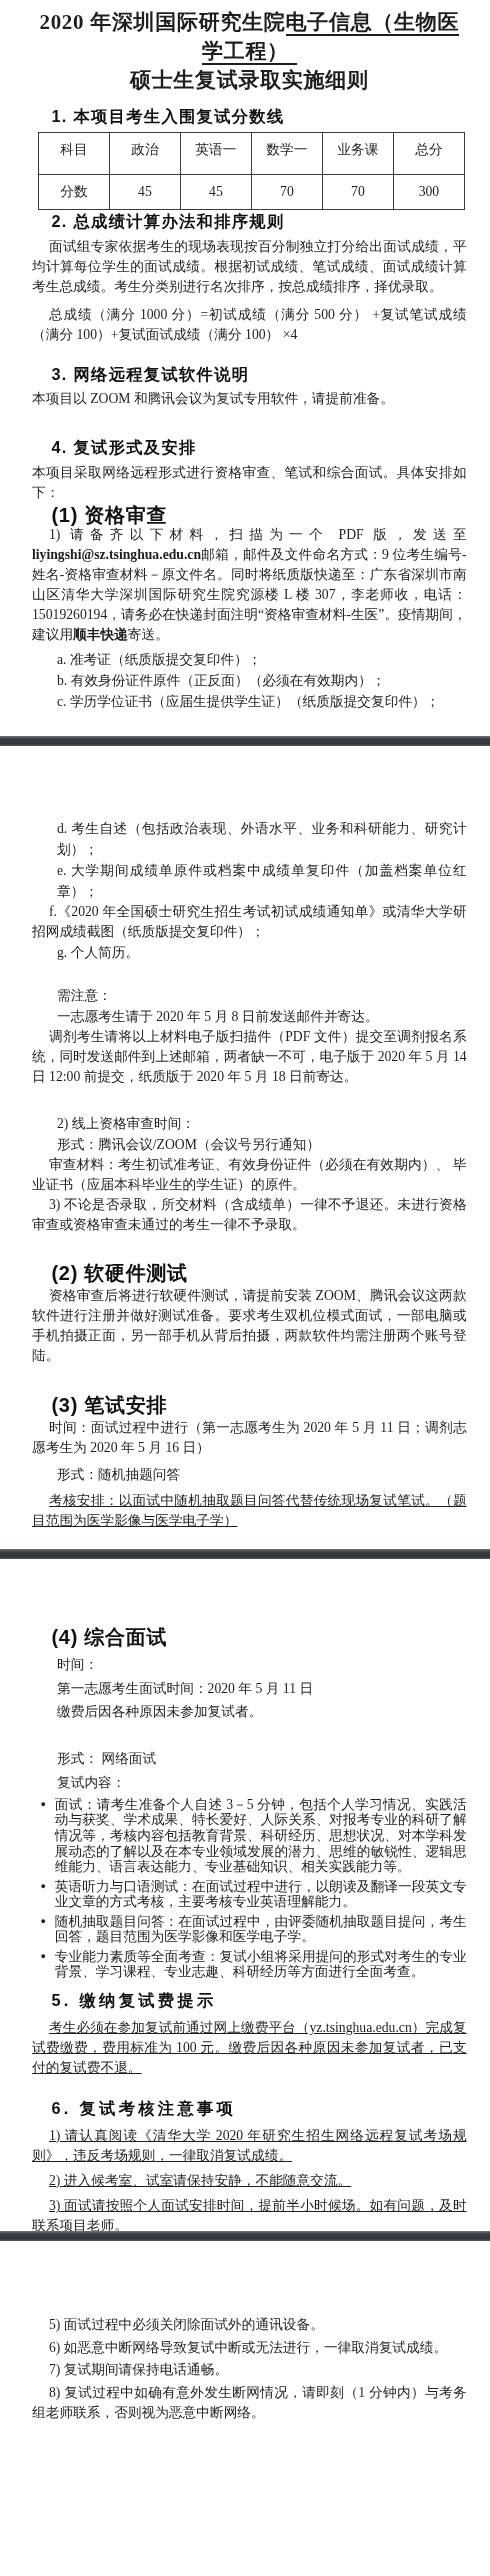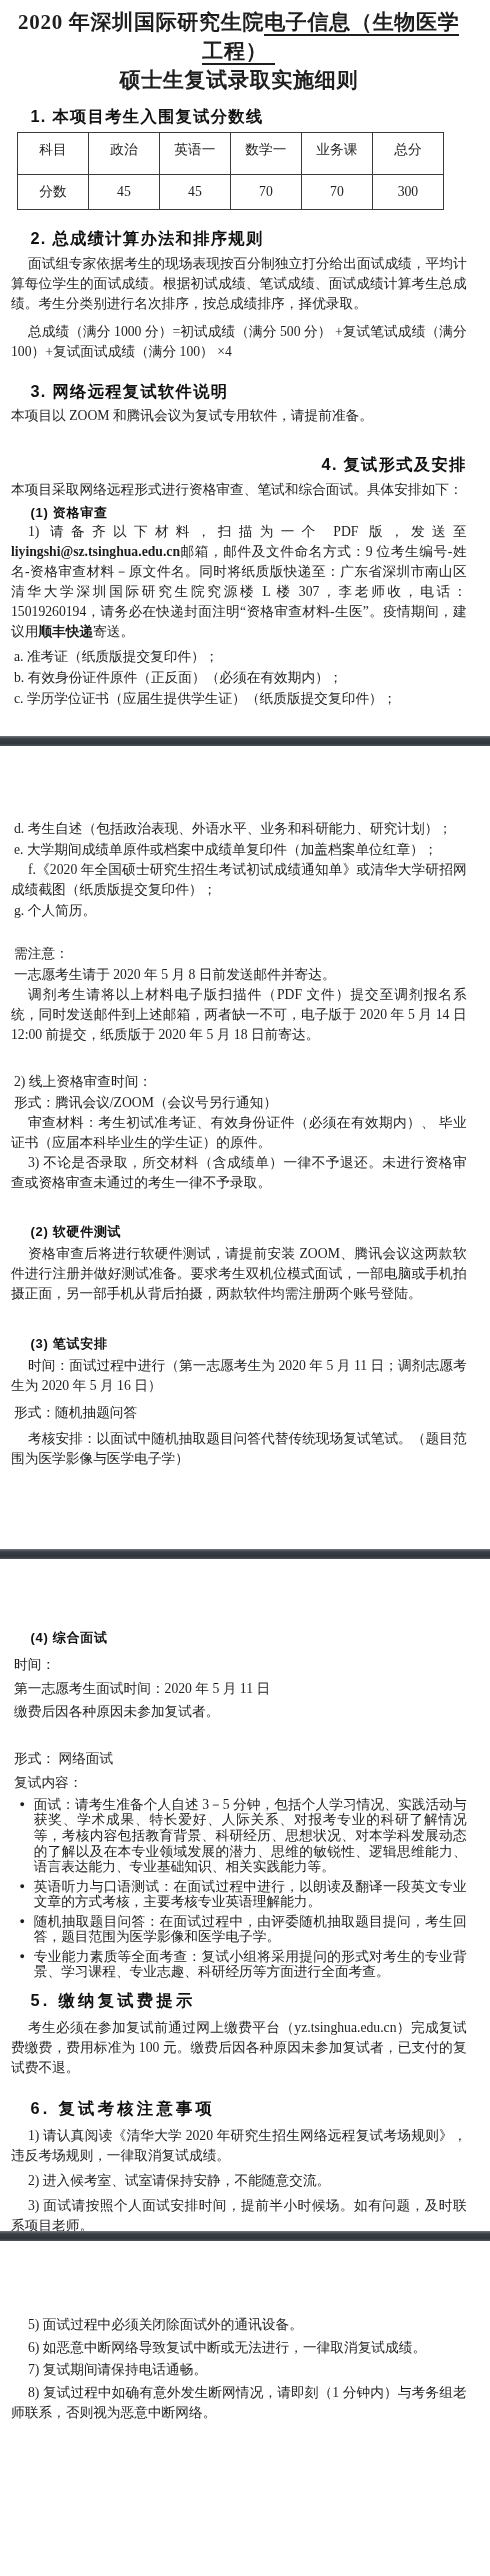--- a/index.html
+++ b/index.html
@@ -4,21 +4,21 @@
 <style>
   html, body { margin: 0; padding: 0; background: #ffffff; }
   body {
     width: 490px;
     font-family: "Liberation Serif", "DejaVu Serif", serif;
     color: #1e1e1e;
   }
   .page {
     box-sizing: border-box;
     overflow: hidden;
-    padding-left: 11px;
+    padding-left: 32px;
     padding-right: 23.4px;
     background: #ffffff;
   }
   .page-1 { height: 736px; padding-top: 7.8px; }
   .page-2 { height: 803px; padding-top: 72px; }
   .page-3 { height: 672px; padding-top: 69px; }
   .page-4 { height: 203px;  padding-top: 74px; }
   .separator {
     height: 9.8px;
     background: linear-gradient(180deg, #70767b 0%, #3a4046 28%, #2e343a 72%, #4d5358 100%);
@@ -42,35 +42,35 @@
     font-size: 16.3px;
     font-weight: bold;
     line-height: 23.4px;
     letter-spacing: 1.3px;
     margin: 0 0 0 19.5px;
     color: #111;
   }
   .sec-h.wide { letter-spacing: 3.3px; }
   .sub-h {
     font-family: "Liberation Sans", "DejaVu Sans", sans-serif;
-    font-size: 13px;
+    font-size: 20px;
     font-weight: bold;
     line-height: 19.5px;
     letter-spacing: 0.7px;
     margin: 0 0 0 19.5px;
     color: #111;
   }
   .p {
     font-size: 13.7px;
     line-height: 20px;
     text-align: justify;
     margin: 0;
   }
   .ind { text-indent: 17px; }
-  .lst { margin-left: 3px; line-height: 21px; }
+  .lst { margin-left: 25px; line-height: 21px; }
   .b-sans { font-family: "Liberation Sans", "DejaVu Sans", sans-serif; font-weight: bold; }
   .b-serif { font-weight: bold; }
 
   table.score-table {
     border-collapse: collapse;
     table-layout: fixed;
     width: 427px;
     margin: 3.9px 0 0 5.9px;
   }
   table.score-table th, table.score-table td {
@@ -83,31 +83,31 @@
     padding: 0;
   }
   table.score-table th { padding-bottom: 6.5px; }
 
   .bullet-row { display: flex; margin: 3.9px 0 0 8.5px; }
   .bullet-marker { flex: none; width: 14.3px; font-size: 9px; line-height: 15.6px; }
   .bullet-text { flex: 1; font-size: 13.7px; line-height: 15.6px; text-align: justify; }
 
   .mt4  { margin-top: 2.6px; }
   .mt6  { margin-top: 3.9px; }
-  .mt8  { margin-top: 5.2px; }
+  .mt8  { margin-top: 5.2px; text-decoration: underline; }
   .mt10 { margin-top: 6.5px; }
   .mt12 { margin-top: 7.8px; }
   .mt14 { margin-top: 9px; }
   .mt16 { margin-top: 10.4px; }
-  .mt26 { margin-top: 17px; }
+  .mt26 { }
   .mt28 { margin-top: 18px; }
   .mt30 { margin-top: 19.5px; }
   .mt34 { margin-top: 22px; }
   .mt40 { margin-top: 26px; }
-  .mt42 { margin-top: 27px; text-align: right; }
+  .mt42 { margin-top: 27px; }
   .mt44 { margin-top: 29px; }
   .mt46 { margin-top: 30px; }
 </style>
 </head>
 <body>
 
 <div>
 
   <div class="page page-1">
     <div class="title"><span>2020 年深圳国际研究生院</span><span class="u">电子信息（生物医学工程）</span></div>

